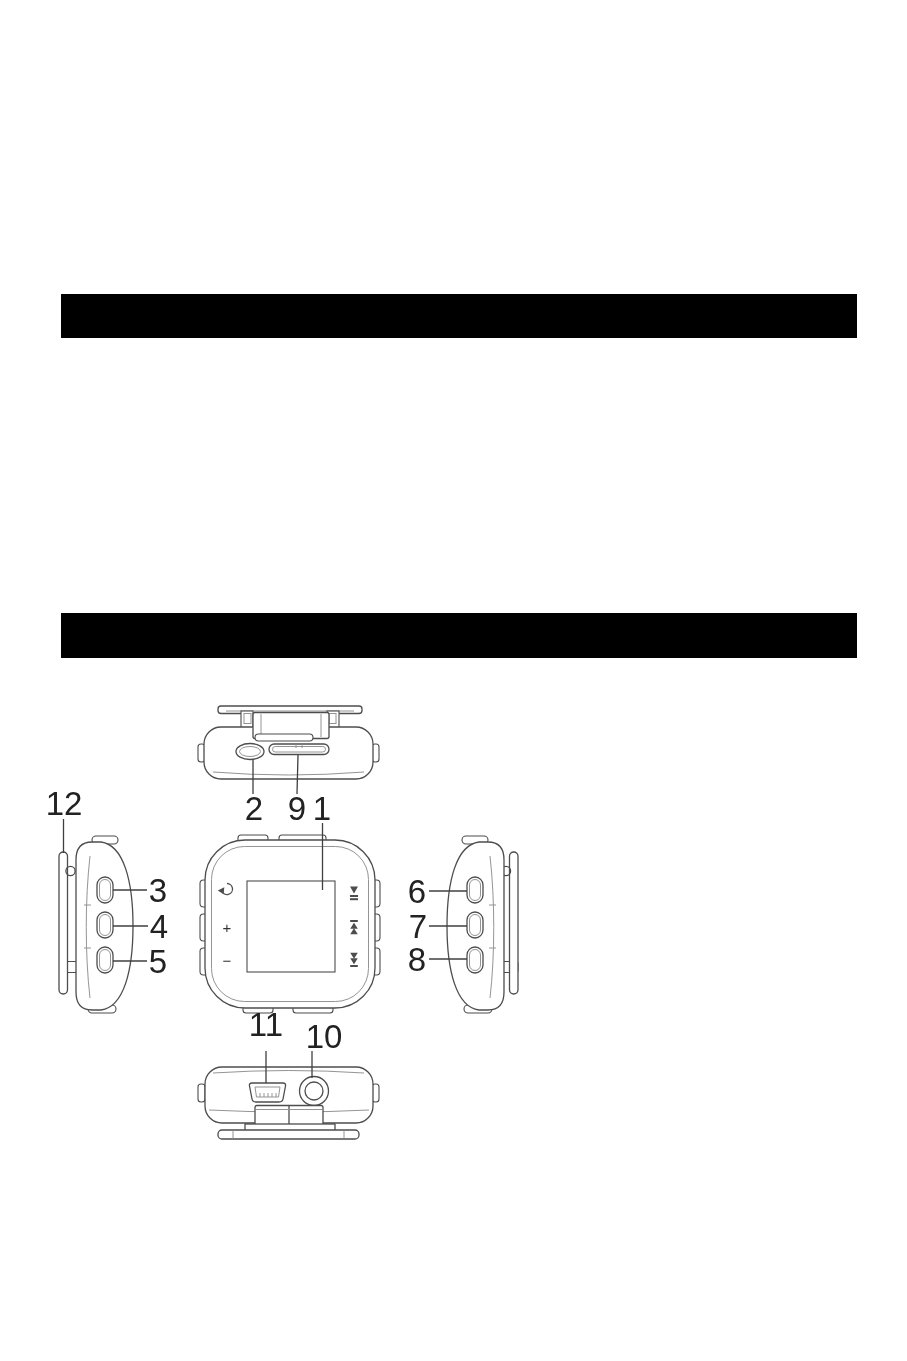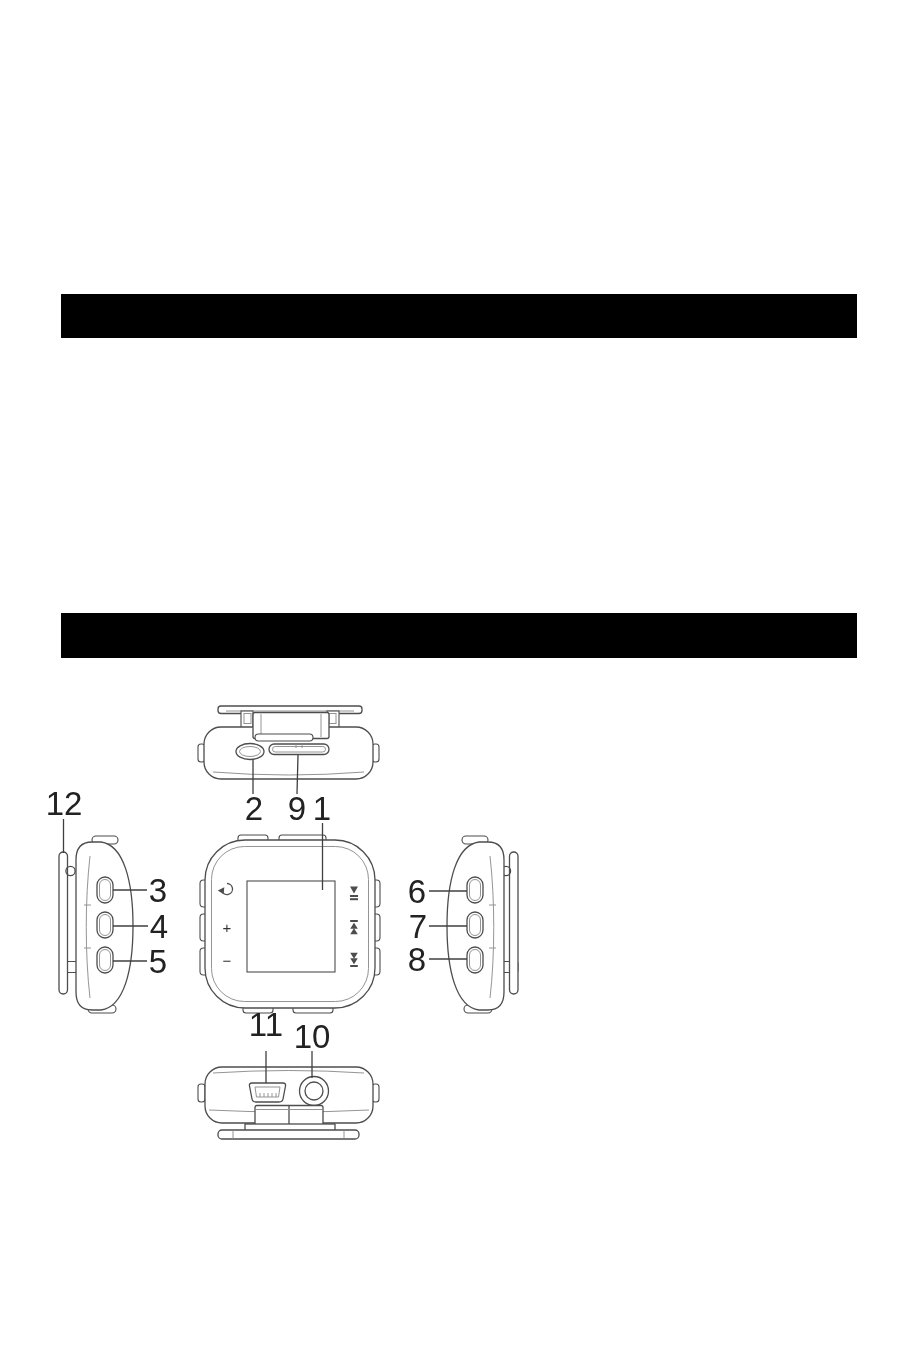--- a/index.html
+++ b/index.html
@@ -216,17 +216,17 @@
 
   <span class="callout" style="left:322px;top:808px">1</span>
   <span class="callout" style="left:254px;top:808px">2</span>
   <span class="callout" style="left:297px;top:808px">9</span>
   <span class="callout" style="left:158px;top:890px">3</span>
   <span class="callout" style="left:159px;top:926px">4</span>
   <span class="callout" style="left:158px;top:961px">5</span>
   <span class="callout" style="left:417px;top:891px">6</span>
   <span class="callout" style="left:418px;top:926px">7</span>
   <span class="callout" style="left:417px;top:959px">8</span>
-  <span class="callout" style="left:312px;top:1036px">10</span>
+  <span class="callout" style="left:324px;top:1036px">10</span>
   <span class="callout" style="left:266px;top:1024px">11</span>
   <span class="callout" style="left:64px;top:803px">12</span>
 
 </div>
 
 </body></html>

